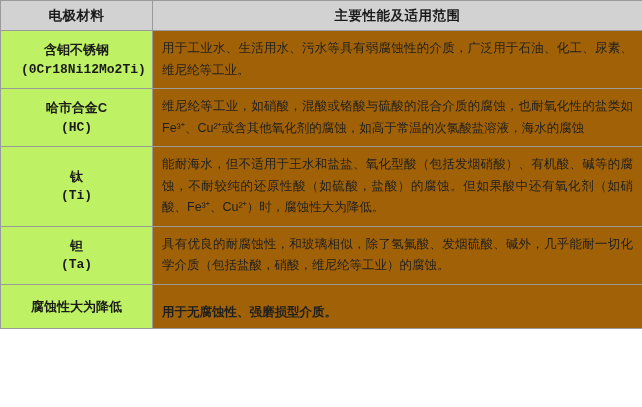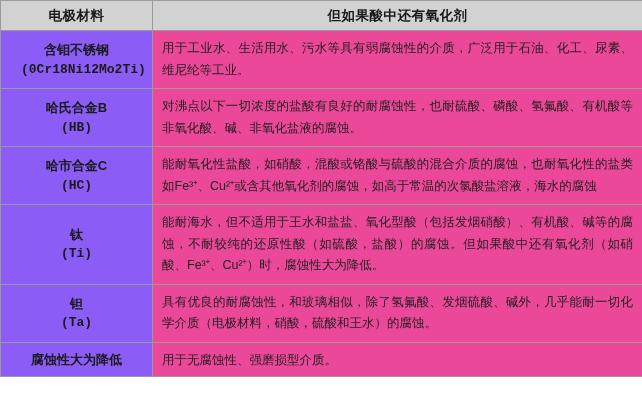--- a/index.html
+++ b/index.html
@@ -37,94 +37,87 @@
     background: #d2d2d2;
     text-align: center;
     font-weight: bold;
     font-size: 13.5px;
     color: #1a1a1a;
     height: 30px;
     padding: 4px 6px;
     letter-spacing: 0.5px;
   }
   td.material {
-    background: #8b5cf6;
+    background: #bef264;
     text-align: center;
     font-weight: bold;
     font-size: 13px;
     color: #1a1a1a;
     padding: 6px 20px;
     line-height: 1.5;
   }
   td.material .line2 {
     display: block;
     font-family: Liberation Mono, monospace;
   }
   td.desc {
-    background: #ec4899;
+    background: #a16207;
     text-align: left;
     font-size: 12.5px;
     color: #1f1f1f;
     padding: 7px 9px 7px 9px;
     line-height: 1.72;
     text-align: justify;
     text-justify: inter-ideograph;
   }
-  .small-pad td.desc { padding-top: 7px; padding-bottom: 5px; }
+  .small-pad td.desc { padding-top: 17px; padding-bottom: 5px; font-weight: bold; }
 </style>
 </head>
 <body>
 
 <div id="sheet">
   <table class="spec-table">
     <colgroup>
       <col class="col-material">
       <col class="col-desc">
     </colgroup>
     <thead>
       <tr>
         <th>电极材料</th>
-        <th>但如果酸中还有氧化剂</th>
+        <th>主要性能及适用范围</th>
       </tr>
     </thead>
     <tbody>
       <tr>
         <td class="material">
           <span>含钼不锈钢</span>
           <span class="line2">(0Cr18Ni12Mo2Ti)</span>
         </td>
         <td class="desc">用于工业水、生活用水、污水等具有弱腐蚀性的介质，广泛用于石油、化工、尿素、维尼纶等工业。</td>
       </tr>
       <tr>
         <td class="material">
-          <span>哈氏合金B</span>
-          <span class="line2">(HB)</span>
-        </td>
-        <td class="desc">对沸点以下一切浓度的盐酸有良好的耐腐蚀性，也耐硫酸、磷酸、氢氟酸、有机酸等非氧化酸、碱、非氧化盐液的腐蚀。</td>
-      </tr>
-      <tr>
-        <td class="material">
           <span>哈市合金C</span>
           <span class="line2">(HC)</span>
         </td>
-        <td class="desc">能耐氧化性盐酸，如硝酸，混酸或铬酸与硫酸的混合介质的腐蚀，也耐氧化性的盐类如Fe³⁺、Cu²⁺或含其他氧化剂的腐蚀，如高于常温的次氯酸盐溶液，海水的腐蚀</td>
+        <td class="desc">维尼纶等工业，如硝酸，混酸或铬酸与硫酸的混合介质的腐蚀，也耐氧化性的盐类如Fe³⁺、Cu²⁺或含其他氧化剂的腐蚀，如高于常温的次氯酸盐溶液，海水的腐蚀</td>
       </tr>
       <tr>
         <td class="material">
           <span>钛</span>
           <span class="line2">(Ti)</span>
         </td>
         <td class="desc">能耐海水，但不适用于王水和盐盐、氧化型酸（包括发烟硝酸）、有机酸、碱等的腐蚀，不耐较纯的还原性酸（如硫酸，盐酸）的腐蚀。但如果酸中还有氧化剂（如硝酸、Fe³⁺、Cu²⁺）时，腐蚀性大为降低。</td>
       </tr>
       <tr>
         <td class="material">
           <span>钽</span>
           <span class="line2">(Ta)</span>
         </td>
-        <td class="desc">具有优良的耐腐蚀性，和玻璃相似，除了氢氟酸、发烟硫酸、碱外，几乎能耐一切化学介质（电极材料，硝酸，硫酸和王水）的腐蚀。</td>
+        <td class="desc">具有优良的耐腐蚀性，和玻璃相似，除了氢氟酸、发烟硫酸、碱外，几乎能耐一切化学介质（包括盐酸，硝酸，维尼纶等工业）的腐蚀。</td>
       </tr>
       <tr class="small-pad">
         <td class="material">
           <span>腐蚀性大为降低</span>
         </td>
         <td class="desc">用于无腐蚀性、强磨损型介质。</td>
       </tr>
     </tbody>
   </table>
 </div>

